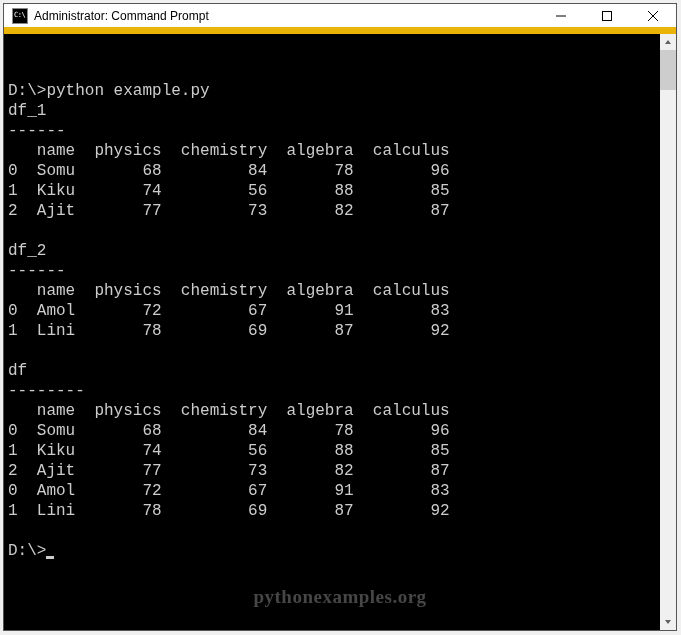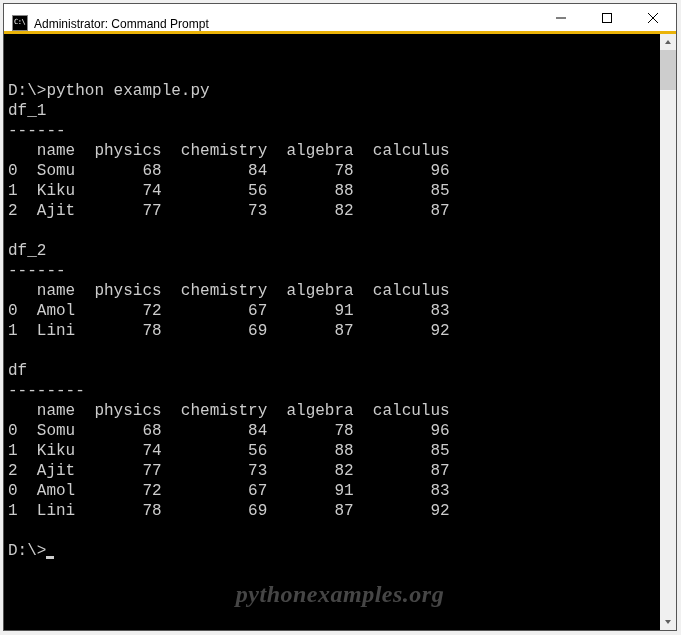--- a/index.html
+++ b/index.html
@@ -17,22 +17,22 @@
     width: 674px; height: 628px;
     background: #fff;
     border: 1px solid #555;
     display: flex;
     flex-direction: column;
   }
   .titlebar {
     height: 30px;
     background: #fff;
     display: flex;
-    align-items: flex-end;
-    border-bottom: 3px solid #eab308;
+    align-items: center;
+    border-bottom: 7px solid #eab308;
     flex: 0 0 30px;
   }
   .titlebar .app-icon {
     width: 16px; height: 16px;
     margin: 0 6px 0 8px;
     background: #000;
     position: relative;
     border: 1px solid #888;
   }
   .titlebar .app-icon::before {
@@ -110,24 +110,23 @@
     top: 0;
     height: 40px;
     background: #cdcdcd;
   }
   .watermark {
     position: absolute;
     bottom: 22px;
     left: 50%;
     transform: translateX(-50%);
     font-family: Georgia, "Times New Roman", serif;
-    font-size: 24px;
+    font-size: 19px;
     font-weight: bold;
     color: rgba(128,128,128,0.55);
-    font-style: italic;
     letter-spacing: 0.5px;
     pointer-events: none;
     margin-top: 18px;
   }
   .cursor {
     display: inline-block;
     width: 8px;
     background: #ccc;
     height: 3px;
     vertical-align: bottom;

